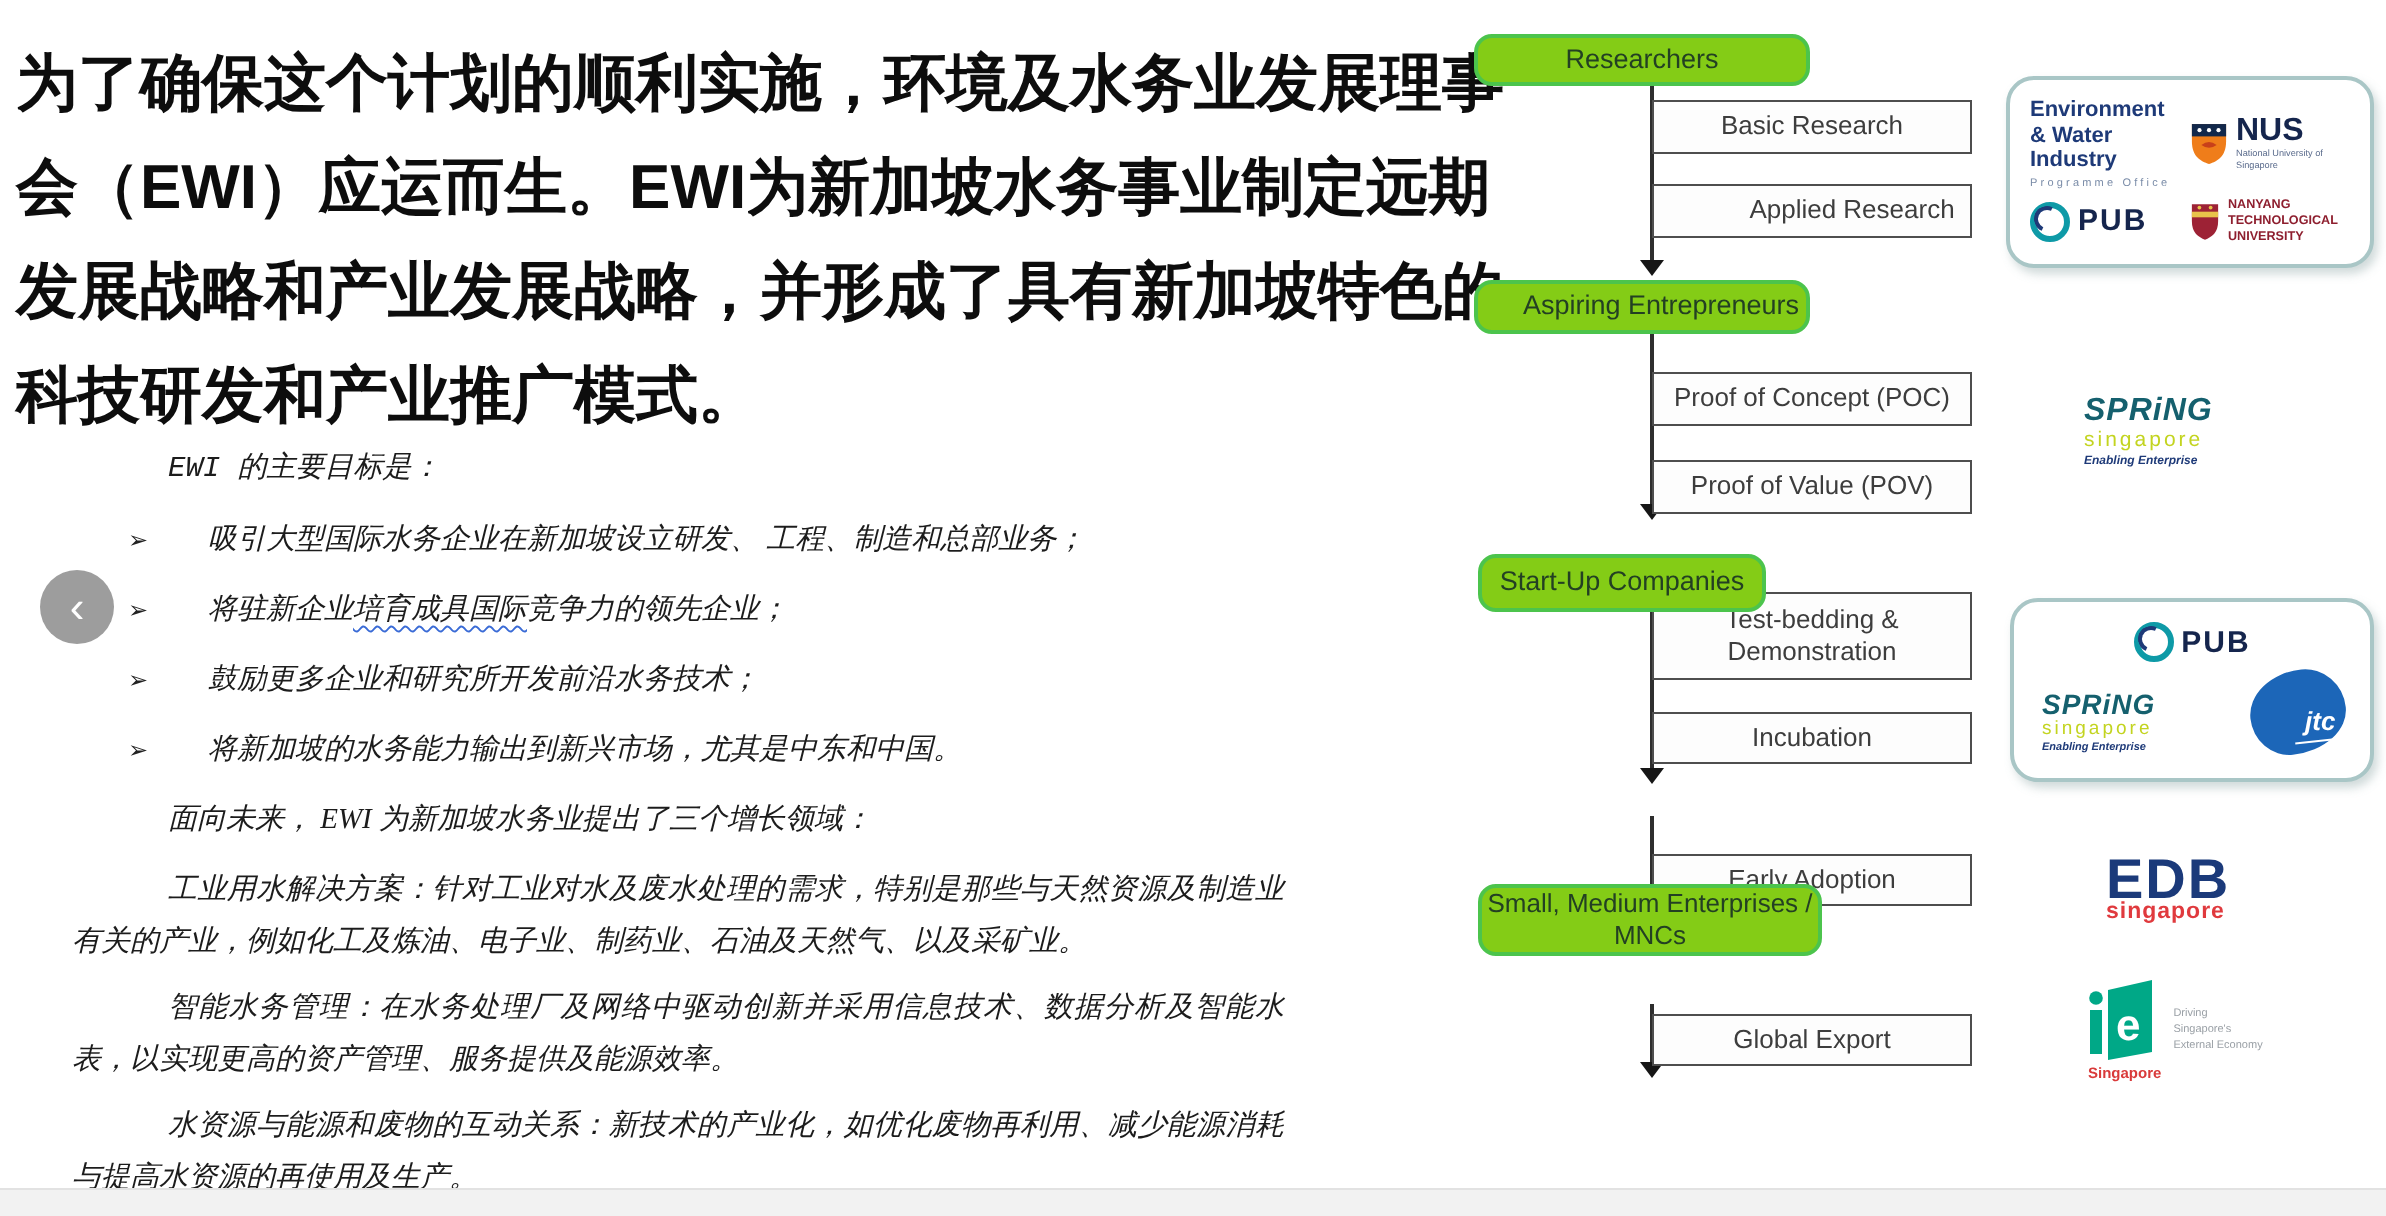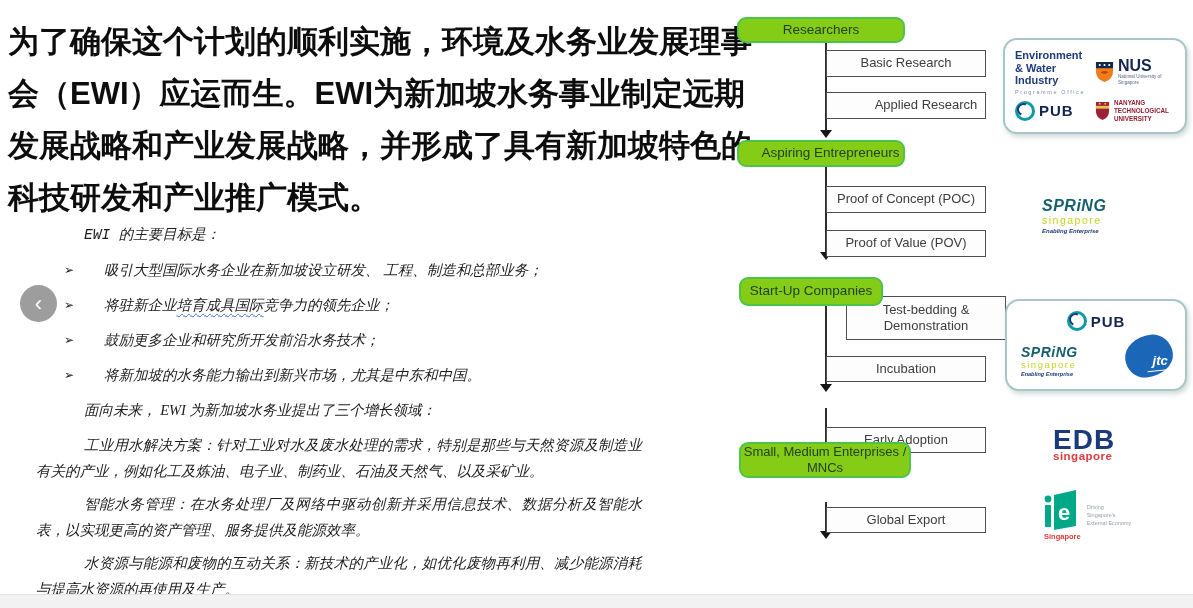--- a/index.html
+++ b/index.html
@@ -134,21 +134,21 @@
 
   <div class="stage" style="left:737px;top:17px;width:168px;height:26px;">Researchers</div>
   <div class="stage" style="left:737px;top:140px;width:168px;height:27px;padding-left:19px;">Aspiring Entrepreneurs</div>
   <div class="stage" style="left:739px;top:261px;width:144px;height:29px;margin-top:16px;">Start-Up Companies</div>
   <div class="stage" style="left:739px;top:442px;width:172px;height:36px;font-size:13px;">Small, Medium Enterprises / MNCs</div>
 
   <div class="step" style="top:50px;height:27px;">Basic Research</div>
   <div class="step" style="top:92px;height:27px;padding-left:40px;">Applied Research</div>
   <div class="step" style="top:186px;height:27px;">Proof of Concept (POC)</div>
   <div class="step" style="top:230px;height:27px;">Proof of Value (POV)</div>
-  <div class="step" style="top:296px;height:44px;padding:0 18px;margin-left:20px;">Test-bedding &amp; Demonstration</div>
+  <div class="step" style="top:296px;height:44px;padding:0 18px;">Test-bedding &amp; Demonstration</div>
   <div class="step" style="top:356px;height:26px;">Incubation</div>
   <div class="step" style="top:427px;height:26px;">Early Adoption</div>
   <div class="step" style="top:507px;height:26px;">Global Export</div>
 
 
   <div class="logo-panel" style="left:1003px;top:38px;width:184px;height:96px;">
     <div class="panel-grid">
       <div>
         <div class="ewi-line">Environment</div>
         <div class="ewi-line">&amp; Water Industry</div>

